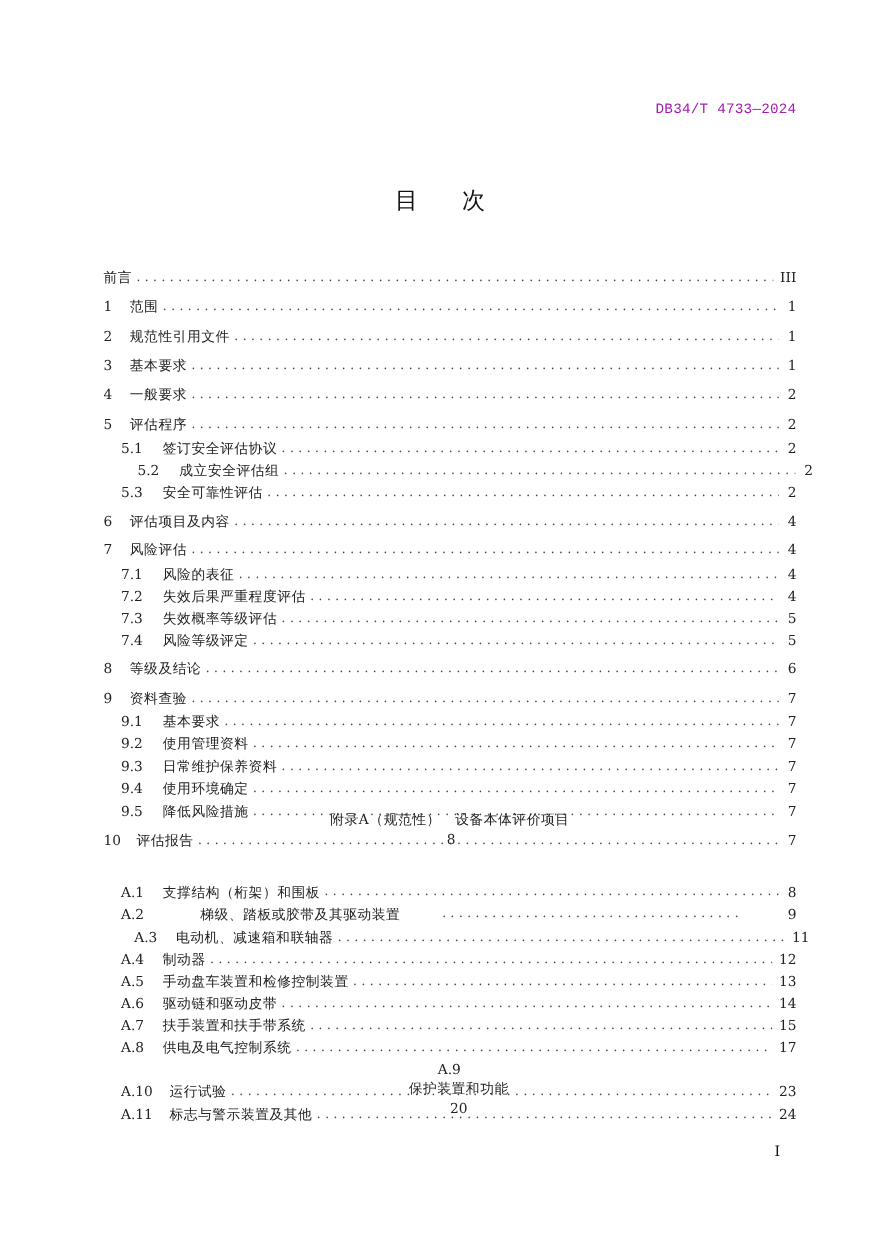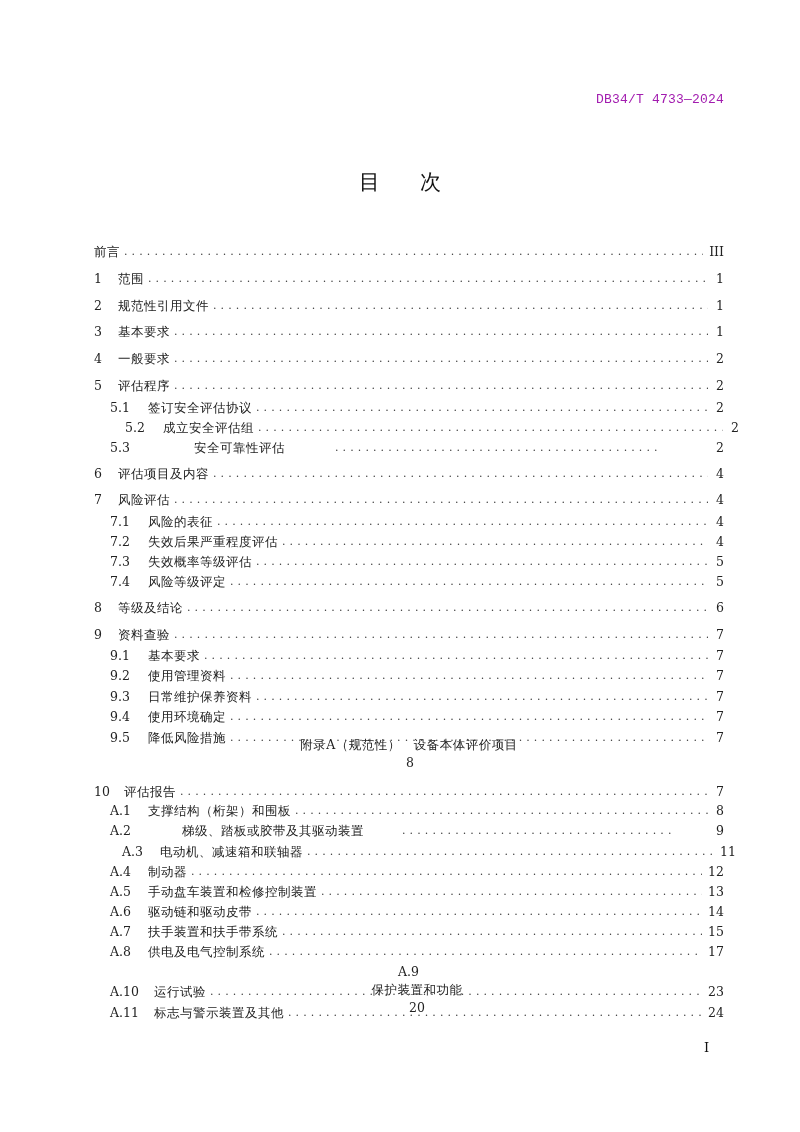--- a/index.html
+++ b/index.html
@@ -77,21 +77,21 @@
       <span class="label">签订安全评估协议</span>
       <span class="dots"></span>
       <span class="page">2</span>
     </div>
     <div class="row sub" style="top: 419px; margin-left: 15px;">
       <span class="num">5.2</span>
       <span class="label">成立安全评估组</span>
       <span class="dots"></span>
       <span class="page">2</span>
     </div>
-    <div class="row sub" style="top: 439px; gap: 46px;">
+    <div class="row sub" style="top: 439px;">
       <span class="num">5.3</span>
       <span class="label">安全可靠性评估</span>
       <span class="dots"></span>
       <span class="page">2</span>
     </div>
     <div class="row lvl1" style="top: 465px;">
       <span class="num">6</span>
       <span class="label">评估项目及内容</span>
       <span class="dots"></span>
       <span class="page">4</span>
@@ -161,21 +161,21 @@
       <span class="label">使用环境确定</span>
       <span class="dots"></span>
       <span class="page">7</span>
     </div>
     <div class="row sub" style="top: 729px;">
       <span class="num">9.5</span>
       <span class="label">降低风险措施</span>
       <span class="dots"></span>
       <span class="page">7</span>
     </div>
-    <div class="row lvl1" style="top: 755px; margin-top: 28px;">
+    <div class="row lvl1" style="top: 755px;">
       <span class="num wide">10</span>
       <span class="label">评估报告</span>
       <span class="dots"></span>
       <span class="page">7</span>
     </div>
     <div class="row lvl1" style="top: 736px; flex-direction: column;">
       <span class="num" style="width: 0px;"></span>
       <span class="label">附录A（规范性）　设备本体评价项目</span>
       <span class="dots"></span>
       <span class="page">8</span>

